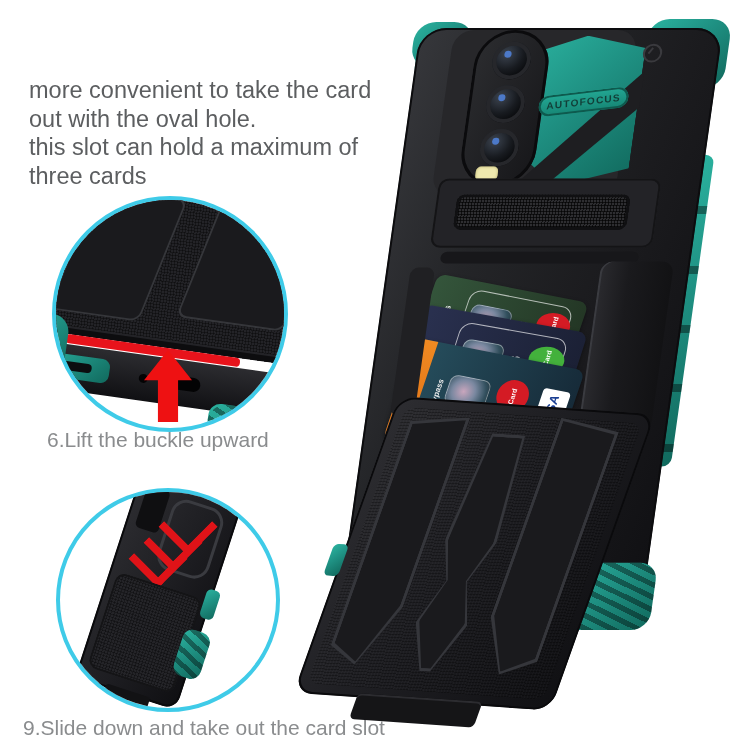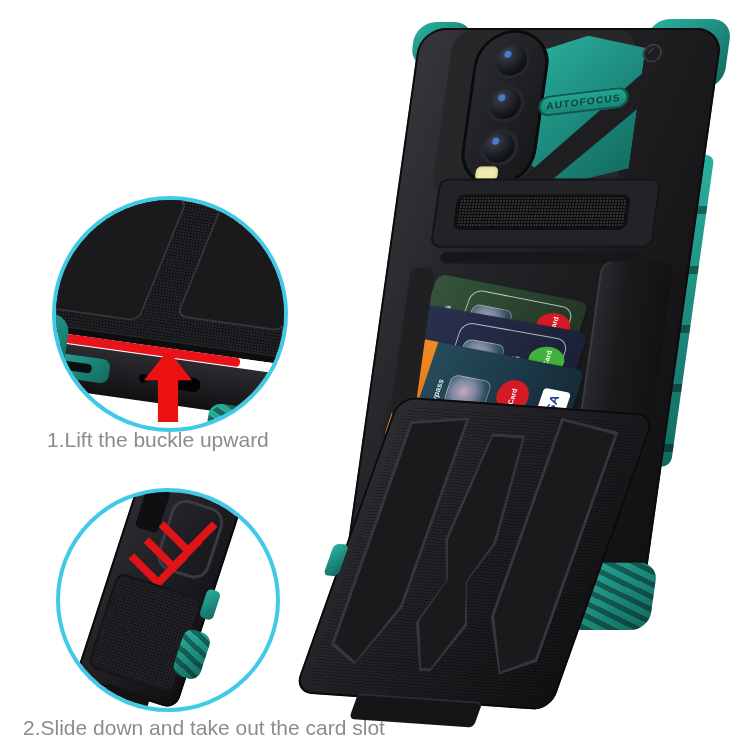--- a/index.html
+++ b/index.html
@@ -156,22 +156,28 @@
   .i2-tab{position:absolute;left:32px;bottom:-11px;width:46px;height:15px;border-radius:3px;background:#121214;}
   .chevrons{position:absolute;left:16px;top:62px;transform:rotate(-18deg);}
   .chev{position:absolute;width:34px;height:34px;border-left:8px solid #e01318;
        border-bottom:8px solid #e01318;transform:rotate(-45deg);border-bottom-left-radius:4px;}
 </style>
 </head>
 <body>
 
 <div class="stage">
 
-  <div class="step step1">1.Lift the buckle upward</div>
-  <div class="step step2">2.Slide down and take out the card slot</div>
+  <div class="desc">
+    <span style="display:block">more convenient to take the card</span>
+    <span style="display:block">out with the oval hole.</span>
+    <span style="display:block">this slot can hold a maximum of</span>
+    <span style="display:block">three cards</span>
+  </div>
+  <div class="step step1">6.Lift the buckle upward</div>
+  <div class="step step2">9.Slide down and take out the card slot</div>
 
   <div class="phone">
     <div class="corner c-tl tealbg"></div>
     <div class="corner c-tr tealbg"></div>
     <div class="edge-r tealbg"></div>
     <div class="l-tab tealbg"></div>
 
     <div class="case-body"></div>
 
     <div class="camera-plate"></div>

